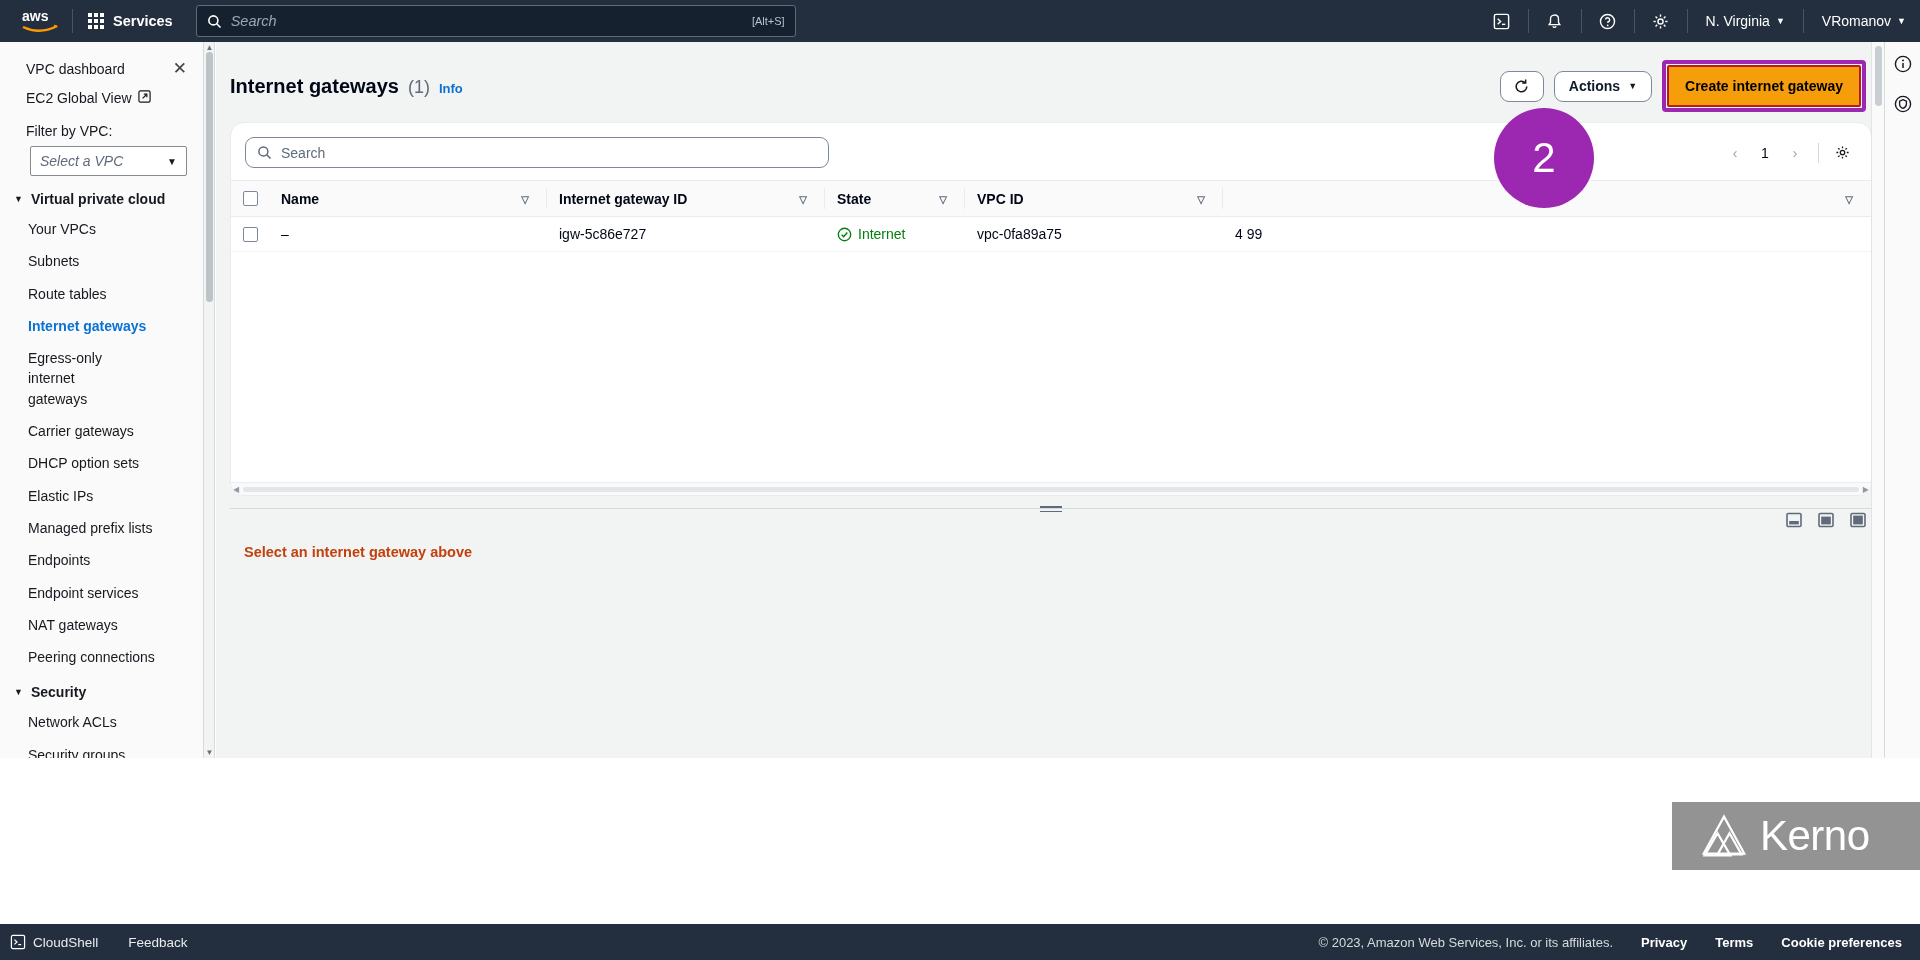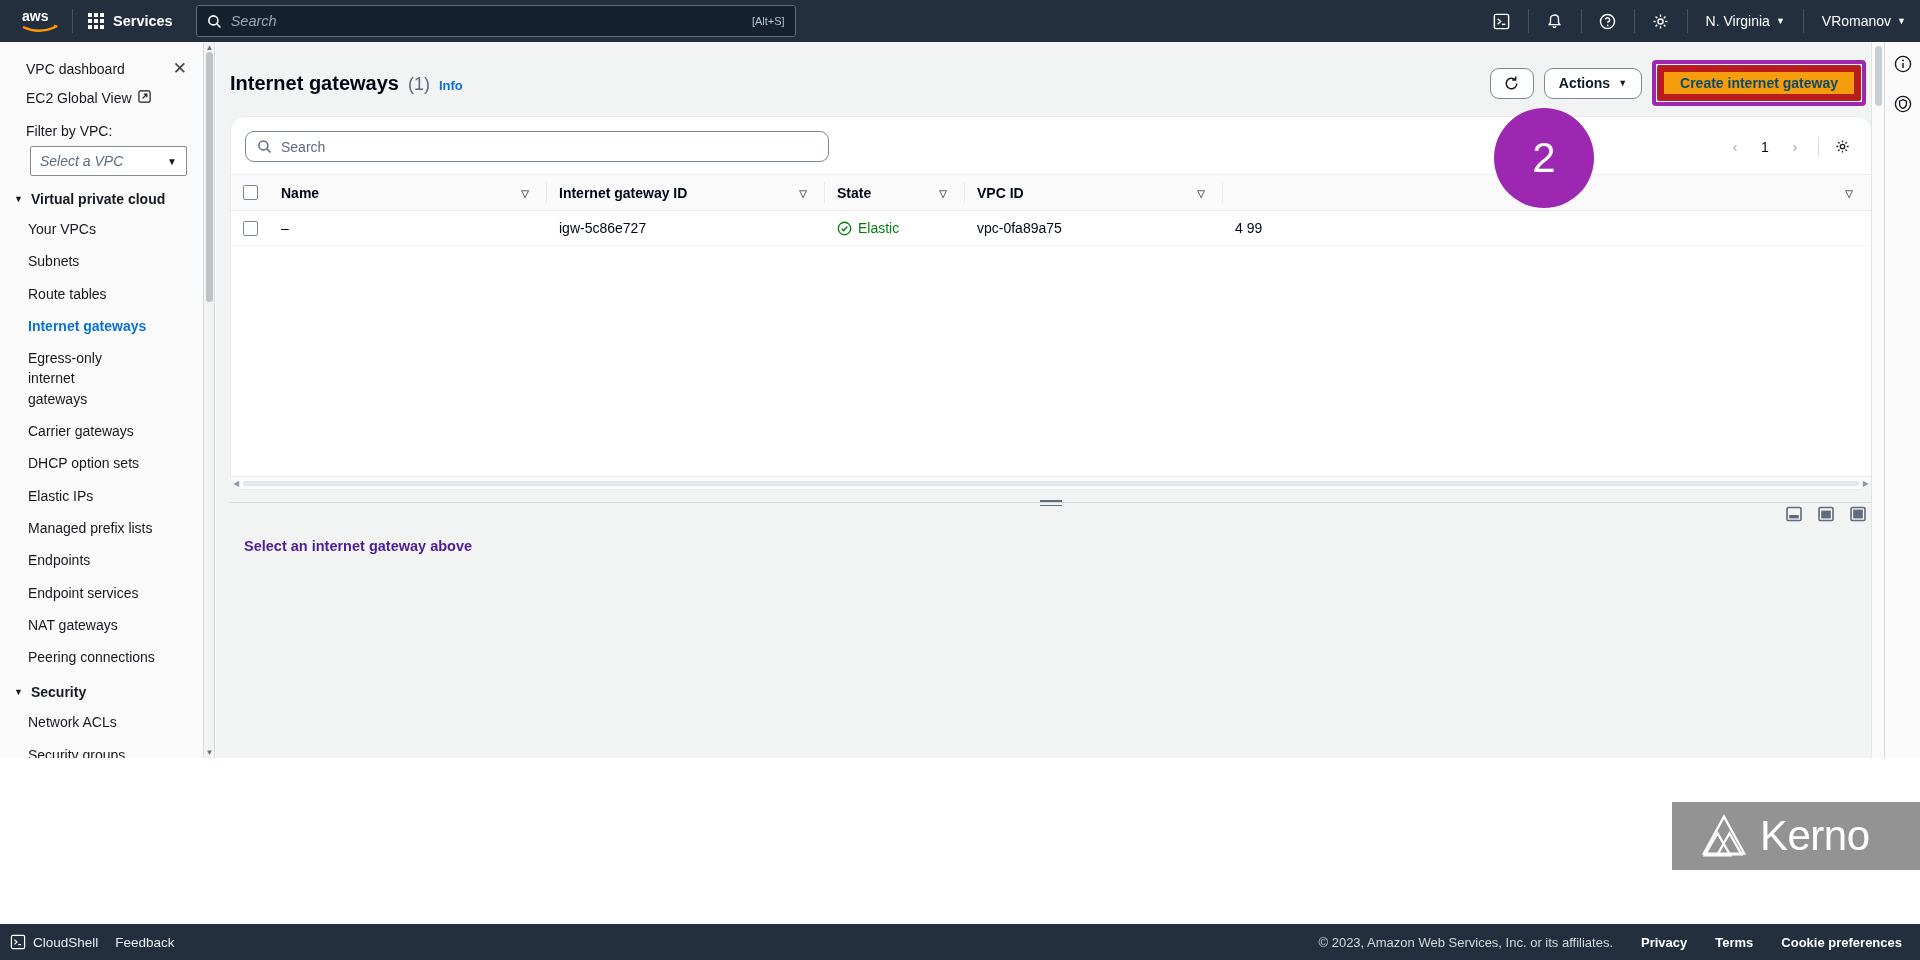--- a/index.html
+++ b/index.html
@@ -124,22 +124,22 @@
     color: #0f1b2a; font-size: 14px; font-weight: 700; padding: 0 14px;
     display: flex; align-items: center; gap: 8px; cursor: pointer;
     font-family: inherit;
   }
   .btn-icon-only { width: 44px; padding: 0; justify-content: center; }
   .btn-primary-wrap {
     border: 4px solid #9c27b0; border-radius: 4px; padding: 1px;
     display: inline-flex;
   }
   .btn-primary {
-    height: 36px; background: #f59d0b; border: 7px solid #b91c1c; border-radius: 2px;
-    color: #0c4a6e; font-size: 14px; font-weight: 700; padding: 0 16px;
+    height: 42px; background: #f59d0b; border: 2px solid #b91c1c; border-radius: 2px;
+    color: #000000; font-size: 14px; font-weight: 700; padding: 0 16px;
     display: flex; align-items: center; cursor: pointer; font-family: inherit;
   }
 
   
   .table-card {
     margin: 10px 12px 0 14px; background: #fff; border-radius: 14px;
     border: 1px solid #e9ebed; overflow: hidden; position: relative;
     height: 374px;
   }
   .filter-row {
@@ -220,21 +220,21 @@
   }
   .splitter .handle i { display: block; height: 1.5px; background: #5f6b7a; }
   .split-icons {
     position: absolute; right: 6px; top: 3px; display: flex; gap: 16px;
   }
   .pane-icon { width: 16px; height: 16px; cursor: pointer; }
   .detail-panel {
     margin: 0 12px 0 14px; background: #f2f3f3;
     padding: 22px 0 0 14px;
   }
-  .detail-text { font-size: 14.5px; font-weight: 700; color: #4c1d95; }
+  .detail-text { font-size: 14.5px; font-weight: 700; color: #c2410c; }
 
   
   .right-rail {
     position: absolute; top: 42px; right: 0; width: 36px; height: 716px;
     background: #fafafa; border-left: 1px solid #d5dbdb;
     display: flex; flex-direction: column; align-items: center; padding-top: 8px; gap: 12px;
   }
   .rail-btn {
     width: 28px; height: 28px; display: flex; align-items: center;
     justify-content: center; cursor: pointer; border-radius: 2px;
@@ -247,21 +247,21 @@
     position: absolute; top: 4px; left: 3px; width: 7px; height: 60px;
     background: #c9ced3; border-radius: 4px;
   }
 
   
   .footer {
     position: absolute; bottom: 0; left: 0; width: 1920px; height: 36px;
     background: #232f3e; display: flex; align-items: center; color: #d5dbdb;
     font-size: 13px;
   }
-  .footer-left { display: flex; align-items: center; gap: 17px; padding-left: 10px; }
+  .footer-left { display: flex; align-items: center; gap: 30px; padding-left: 10px; }
   .footer-item {
     display: flex; align-items: center; gap: 7px; cursor: pointer;
     color: #e9ebed; font-size: 13.5px;
   }
   .footer-right {
     margin-left: auto; display: flex; align-items: center; gap: 28px; padding-right: 18px;
   }
   .footer-copy { color: #d5dbdb; font-size: 13px; }
   .footer-link { color: #fff; font-size: 13px; cursor: pointer; font-weight: 700; }
 
@@ -525,21 +525,21 @@
             <span class="cb"></span>
           </td>
           <td>–</td>
           <td class="link-cell">igw-5c86e727</td>
           <td>
             <span class="state-cell">
               <svg width="15" height="15" viewBox="0 0 16 16">
                 <circle cx="8" cy="8" r="6.6" stroke="#037f0c" stroke-width="1.5" fill="none"></circle>
                 <path d="M5 8.2 L7.1 10.3 L11 5.9" stroke="#037f0c" stroke-width="1.6" fill="none"></path>
               </svg>
-              <span>Elastic</span>
+              <span>Internet</span>
             </span>
           </td>
           <td class="link-cell">vpc-0fa89a75</td>
           <td>4            99</td>
         </tr>
       </tbody>
     </table>
 
     <div class="hscroll">
       <span class="arr">◀</span>

